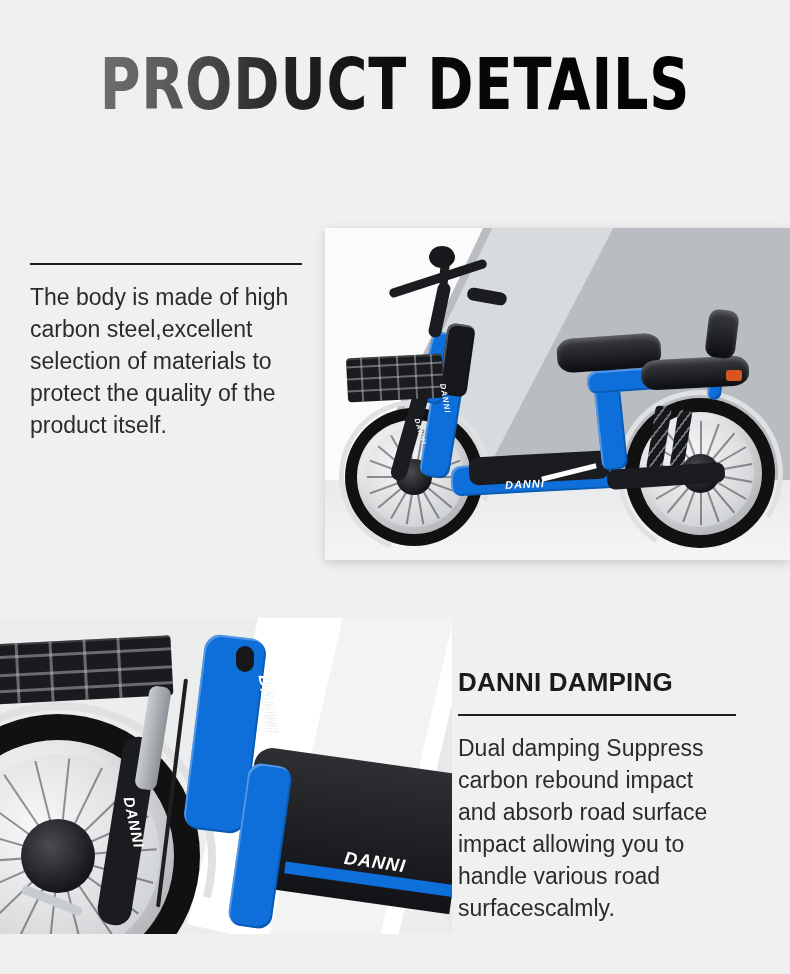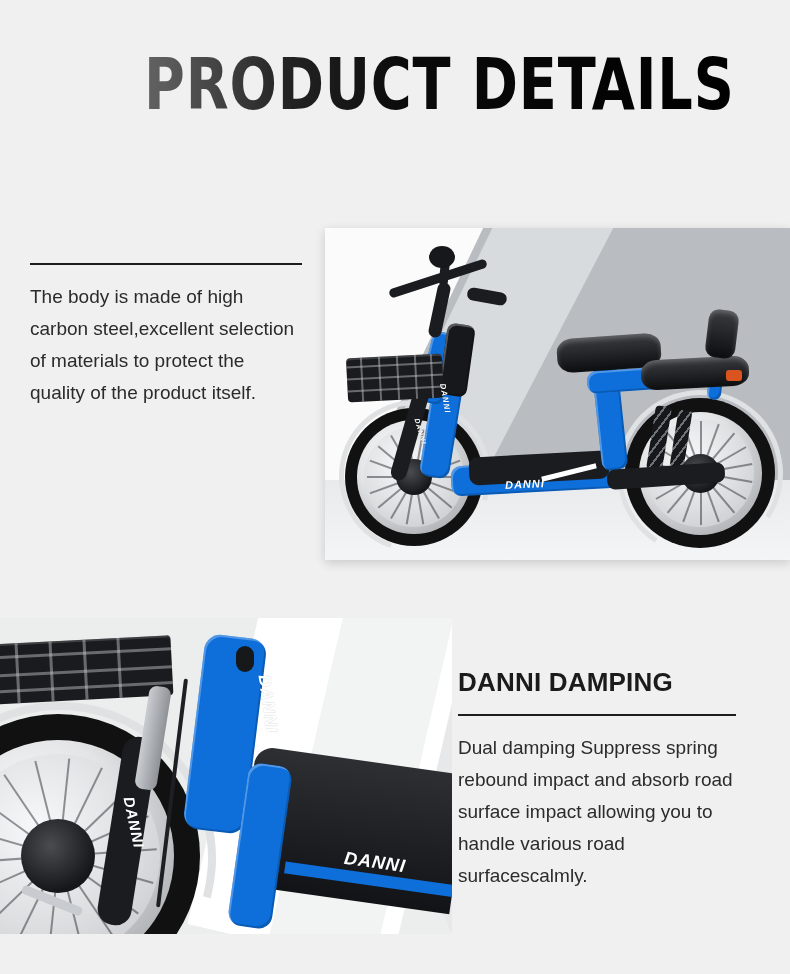--- a/index.html
+++ b/index.html
@@ -5,21 +5,21 @@
   * { margin:0; padding:0; box-sizing:border-box; }
   html, body {
     width:790px; height:974px;
     background:#f0f0f0;
     font-family:"Liberation Sans", sans-serif;
     overflow:hidden;
   }
   .page { position:relative; width:790px; height:974px; background:#f0f0f0; }
 
   
-  .header { position:absolute; top:0; left:0; width:790px; height:200px; text-align:right; }
+  .header { position:absolute; top:0; left:0; width:790px; height:200px; text-align:center; }
   .main-title {
     position:absolute; top:48px; left:0; width:790px;
     font-size:72px; line-height:72px;
     font-weight:800; letter-spacing:1px;
     font-family:"Liberation Sans Narrow","DejaVu Sans Condensed","Liberation Sans",sans-serif;
     transform:scaleX(0.86); transform-origin:center center;
     background:linear-gradient(90deg,#7b7b7b 0%,#5c5c5c 16%,#232323 34%,#0a0a0a 52%,#000 100%);
     -webkit-background-clip:text; background-clip:text;
     -webkit-text-fill-color:transparent; color:transparent;
     white-space:nowrap;
@@ -33,21 +33,21 @@
     -webkit-text-fill-color:transparent; color:transparent;
     white-space:nowrap;
   }
 
   
   .block-title {
     font-size:26px; line-height:38px; font-weight:700; color:#1b1b1b;
     letter-spacing:0.2px;
   }
   .rule { height:2px; background:#1d1d1d; margin:13px 0 16px 0; }
-  .block-body { font-size:19px; line-height:32px; color:#2b2b2b; }
+  .block-body { font-size:23px; line-height:32px; color:#2b2b2b; }
 
   
   .sec1-text { position:absolute; left:30px; top:250px; width:272px; }
   .sec1-img {
     position:absolute; left:325px; top:228px; width:465px; height:332px;
     overflow:hidden; background:#f0f0f0;
   }
   
   .sec2-img {
     position:absolute; left:0px; top:618px; width:452px; height:316px;
@@ -327,16 +327,16 @@
       <div style="position:absolute;left:20px;top:278px;width:64px;height:9px;
                   background:#c8cbcf;transform:rotate(22deg);border-radius:4px;"></div>
       <div style="position:absolute;left:170px;top:60px;width:4px;height:230px;
                   background:#1d1f22;transform:rotate(7deg);border-radius:2px;"></div>
     </div>
   </div>
 
   <div class="sec2-text">
     <div class="block-title">DANNI DAMPING</div>
     <div class="rule"></div>
-    <div class="block-body">Dual damping Suppress spring rebound impact and absorb road surface impact allowing you to handle various road surfacescalmly.</div>
+    <div class="block-body">Dual damping Suppress carbon rebound impact and absorb road surface impact allowing you to handle various road surfacescalmly.</div>
   </div>
 
 </div>
 
 </body></html>

